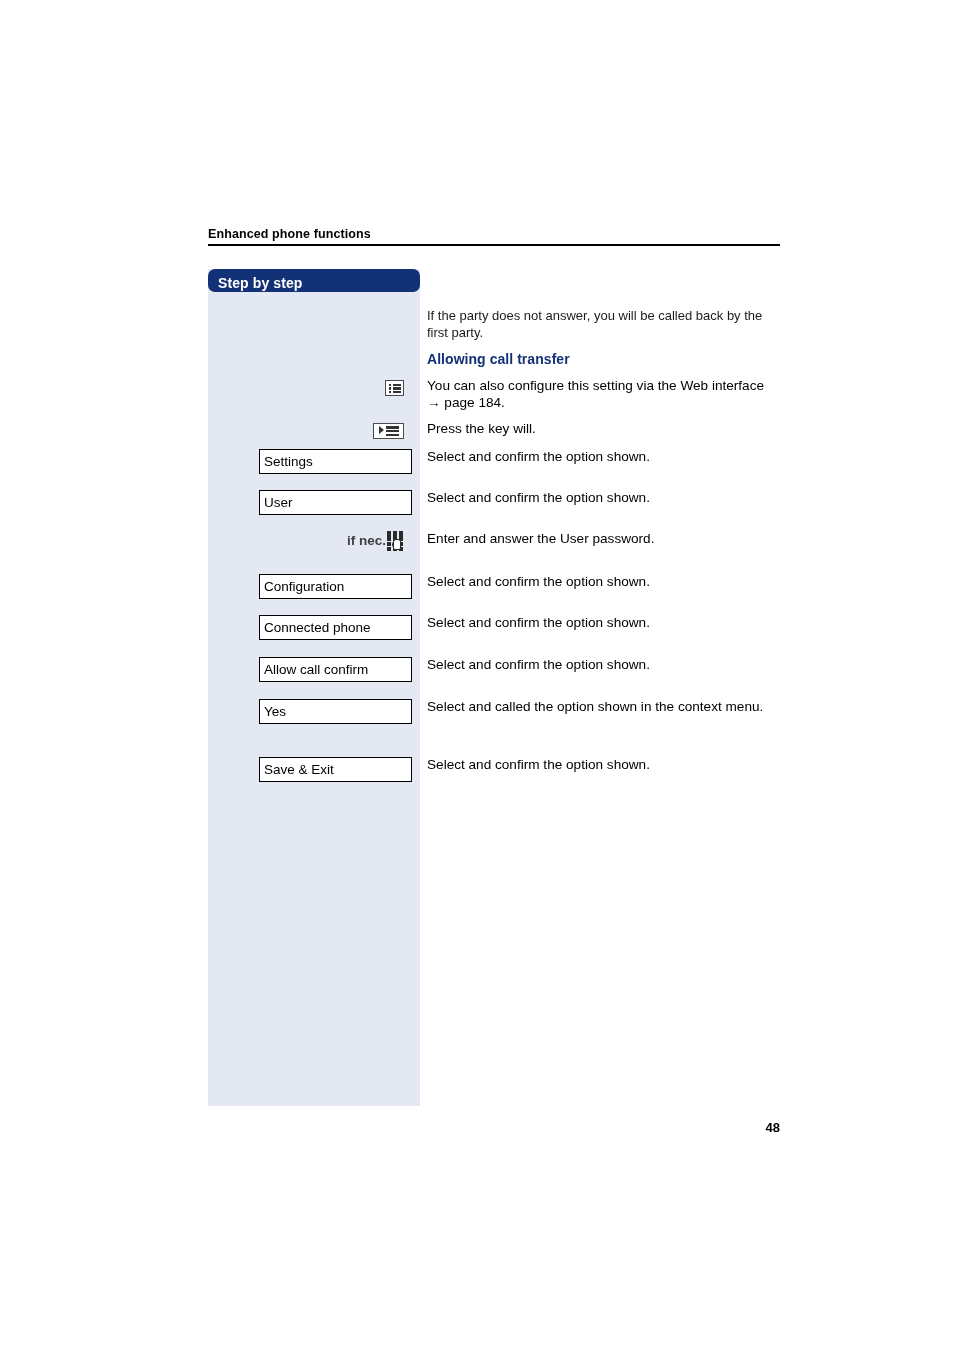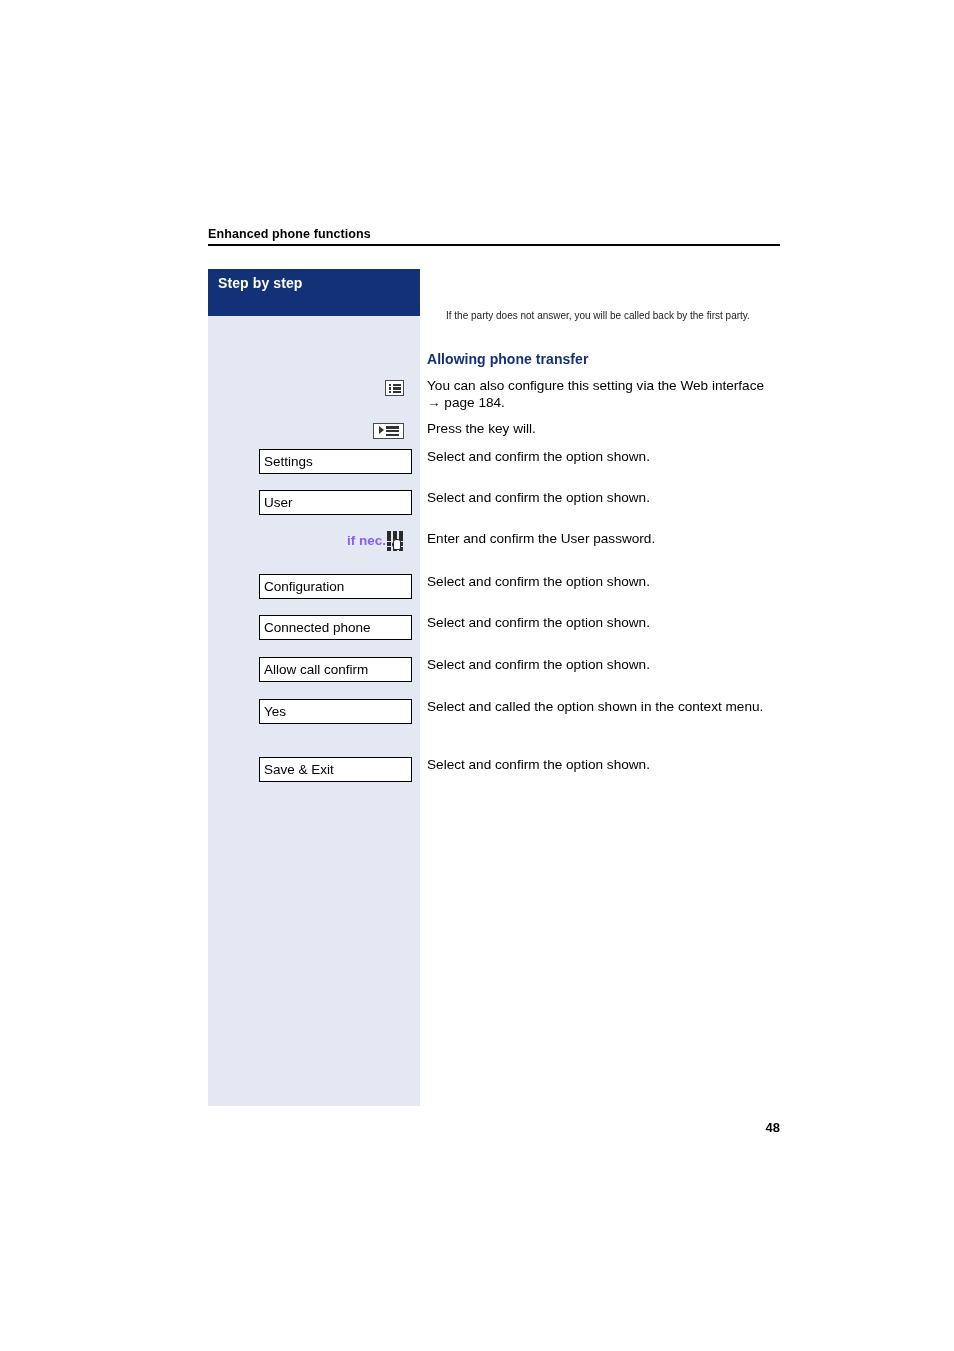--- a/index.html
+++ b/index.html
@@ -47,22 +47,23 @@
     top: 269px;
     width: 212px;
     height: 837px;
     background: #e4e8f2;
   }
   #sidebar-header {
     position: absolute;
     left: 0;
     top: 0;
     width: 212px;
-    height: 47px;
+    height: 23px;
     background: #123177;
+    border-radius: 7px;
   }
   #sidebar-header .sb-title {
     position: absolute;
     left: 10px;
     top: 6px;
     font-size: 14px;
     font-weight: bold;
     color: #ffffff;
     letter-spacing: 0.1px;
   }
@@ -96,43 +97,43 @@
   }
 
   
   .step-left.icon-cell {
     text-align: right;
     padding-right: 8px;
   }
   .prefix-label {
     font-size: 13.5px;
     font-weight: bold;
-    color: #8b5cf6;
+    color: #404040;
     vertical-align: middle;
     margin-right: 1px;
     text-align: right;
   }
 
   
   .step-right {
     position: absolute;
     left: 427px;
     width: 352px;
     font-size: 13.6px;
     line-height: 16.5px;
     color: #000000;
   }
 
   
   #intro-para {
     position: absolute;
-    left: 446px;
+    left: 427px;
     top: 308px;
     width: 352px;
-    font-size: 10px;
+    font-size: 13px;
     line-height: 16.5px;
     color: #1c1c1c;
   }
   #section-heading {
     position: absolute;
     left: 427px;
     top: 351px;
     width: 352px;
     font-size: 14px;
     font-weight: bold;
@@ -248,21 +249,21 @@
 </div>
 <div id="header-rule"></div>
 
 <div id="sidebar">
   <div id="sidebar-header">
     <span class="sb-title">Step by step</span>
   </div>
 </div>
 
 <div id="intro-para">If the party does not answer, you will be called back by the first party.</div>
-<div id="section-heading">Allowing phone transfer</div>
+<div id="section-heading">Allowing call transfer</div>
 
 <div id="step-rows">
     <div class="step-row" style="top: 378px;">
       <div class="step-left icon-cell"><span class="icon icon-list"><i class="b" style="top:3px"></i><i class="b" style="top:6.6px"></i><i class="b" style="top:10.2px"></i><i class="l r1"></i><i class="l r2"></i><i class="l r3"></i></span></div>
       <div class="step-right">You can also configure this setting via the Web interface → page 184.</div>
     </div>
     <div class="step-row" style="top: 421px;">
       <div class="step-left icon-cell"><span class="icon icon-menukey"><i class="arw"></i><i class="ln n1"></i><i class="ln n2"></i><i class="ln n3"></i></span></div>
       <div class="step-right">Press the key will.</div>
     </div>
@@ -273,21 +274,21 @@
       <div class="step-right">Select and confirm the option shown.</div>
     </div>
     <div class="step-row" style="top: 490px;">
       <div class="step-left">
         <div class="opt-box">User</div>
       </div>
       <div class="step-right">Select and confirm the option shown.</div>
     </div>
     <div class="step-row" style="top: 531px;">
       <div class="step-left icon-cell"><span class="prefix-label">if nec.</span><span class="icon icon-keypad"><i class="key" style="left:0px; top:0px"></i><i class="key" style="left:6px; top:0px"></i><i class="key" style="left:12px; top:0px"></i><i class="key" style="left:0px; top:5.2px"></i><i class="key" style="left:6px; top:5.2px"></i><i class="key" style="left:12px; top:5.2px"></i><i class="key" style="left:0px; top:10.4px"></i><i class="key" style="left:6px; top:10.4px"></i><i class="key" style="left:12px; top:10.4px"></i><i class="key" style="left:0px; top:15.600000000000001px"></i><i class="key" style="left:6px; top:15.600000000000001px"></i><i class="key" style="left:12px; top:15.600000000000001px"></i><span class="thumb"></span><span class="hand"></span></span></div>
-      <div class="step-right">Enter and confirm the User password.</div>
+      <div class="step-right">Enter and answer the User password.</div>
     </div>
     <div class="step-row" style="top: 574px;">
       <div class="step-left">
         <div class="opt-box">Configuration</div>
       </div>
       <div class="step-right">Select and confirm the option shown.</div>
     </div>
     <div class="step-row" style="top: 615px;">
       <div class="step-left">
         <div class="opt-box">Connected phone</div>

